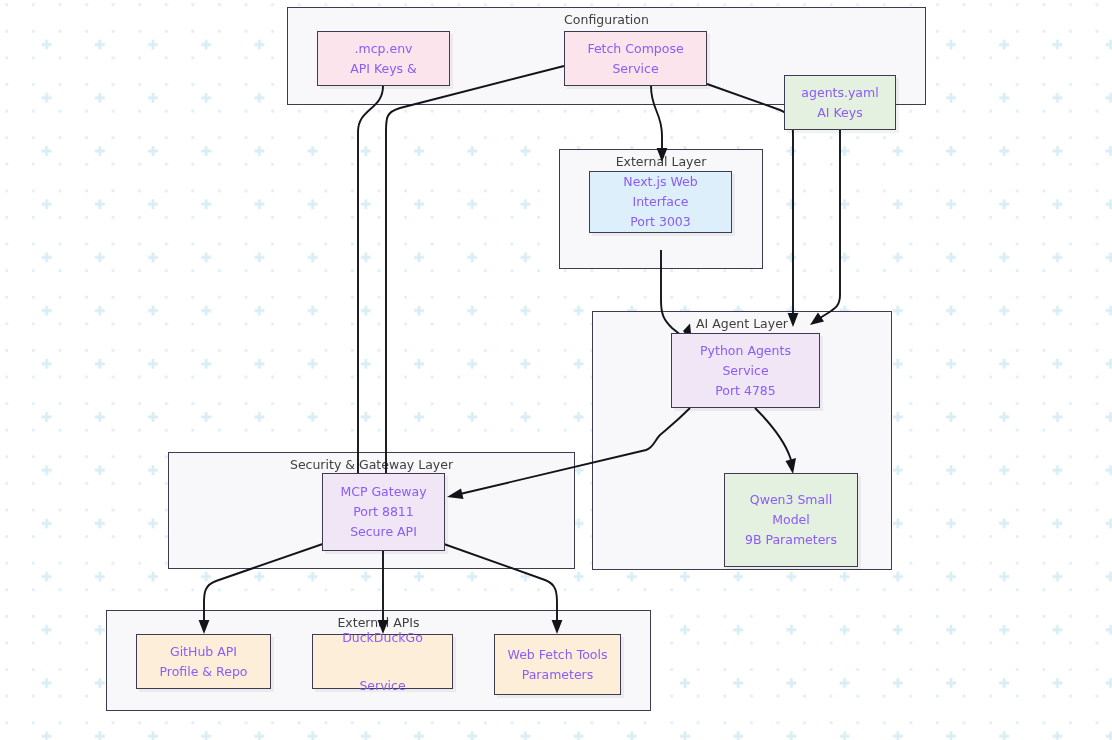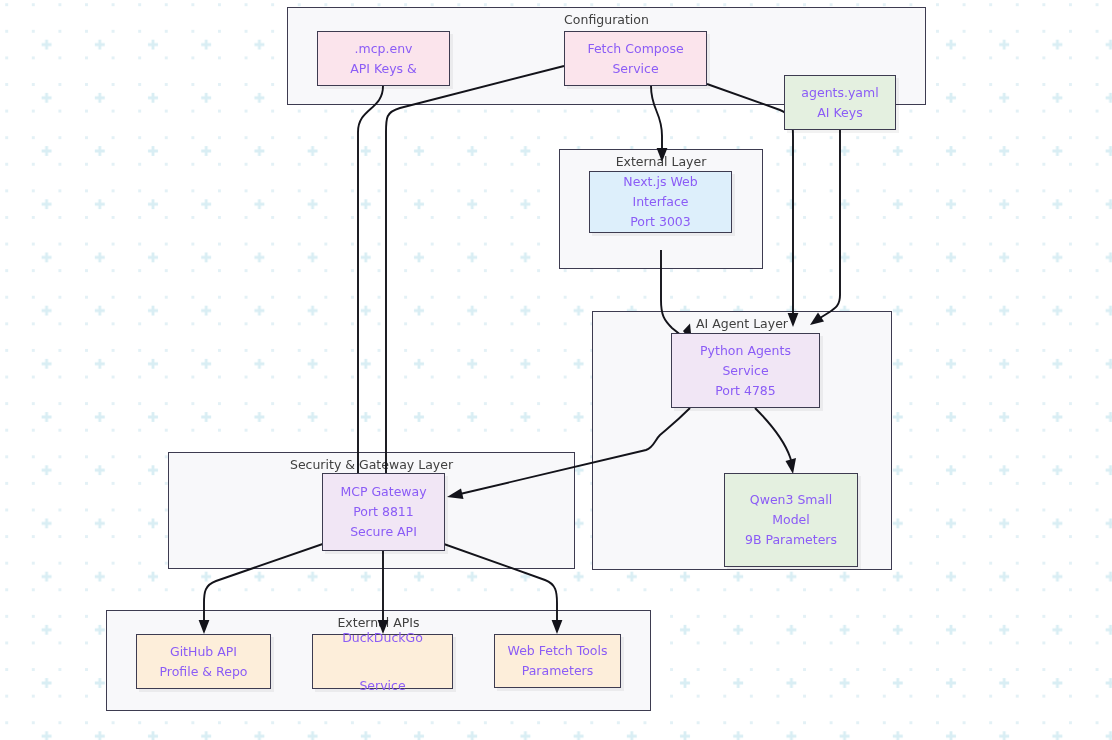--- a/index.html
+++ b/index.html
@@ -196,18 +196,18 @@
   <div class="node fill-cream" style="left:136px; top:634px; width:135px; height:55px;">
     <span class="ln">GitHub API</span>
     <span class="ln">Profile &amp; Repo</span>
   </div>
 
   <div class="node fill-cream" style="left:312px; top:634px; width:141px; height:55px;gap:28px;">
     <span class="ln">DuckDuckGo</span>
     <span class="ln">Service</span>
   </div>
 
-  <div class="node fill-cream" style="left:494px; top:634px; width:127px; height:54px;">
+  <div class="node fill-cream" style="left:494px; top:634px; width:127px; height:61px;">
     <span class="ln">Web Fetch Tools</span>
     <span class="ln">Parameters</span>
   </div>
 
 </div>
 
 </body></html>

